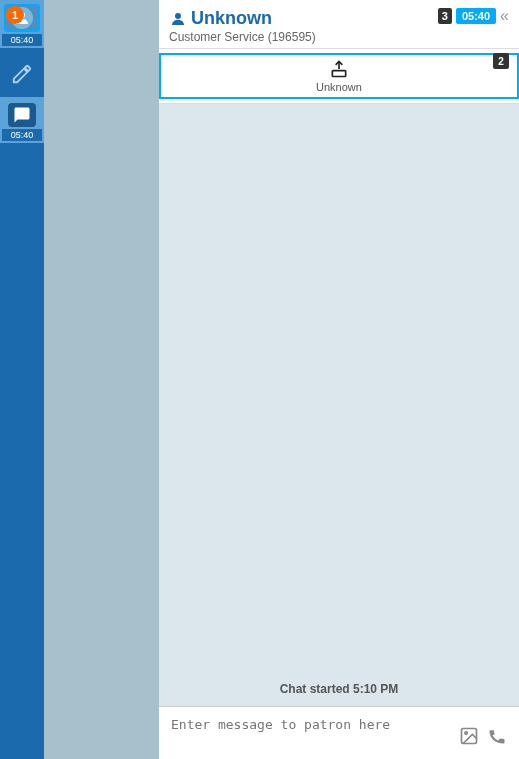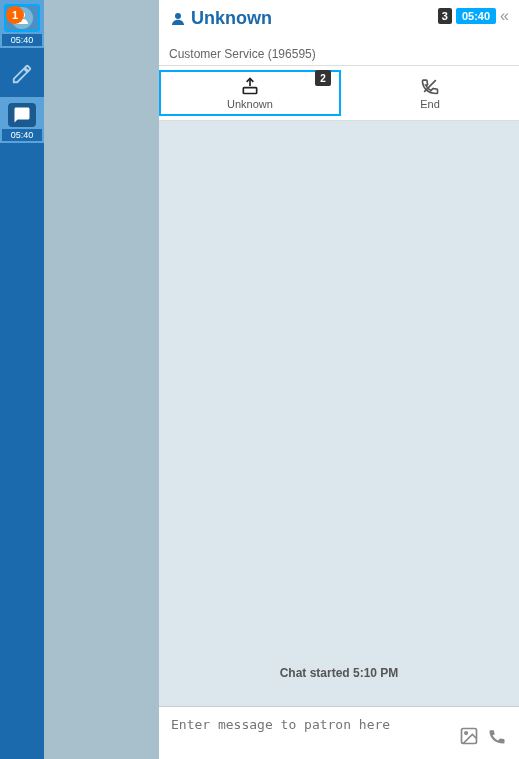--- a/index.html
+++ b/index.html
@@ -173,21 +173,21 @@
 
     .header-user-icon {
       width: 18px;
       height: 18px;
       color: #1a6aad;
     }
 
     .header-subtitle {
       font-size: 12px;
       color: #666;
-      margin-top: 18px;
+      margin-top: 1px;
     }
 
     .header-right {
       display: flex;
       align-items: center;
       gap: 4px;
     }
 
     .header-badge {
       background: #333;
@@ -251,21 +251,21 @@
 
     .toolbar-btn-label {
       font-size: 11px;
     }
 
     
     .chat-messages {
       flex: 1;
       background: #dce6ed;
       overflow-y: auto;
-      padding: 16px;
+      padding: 0;
       display: flex;
       flex-direction: column;
       justify-content: flex-end;
     }
 
     .chat-started-label {
       text-align: center;
       color: #555;
       font-size: 12px;
       font-weight: bold;
@@ -381,27 +381,20 @@
   <div class="chat-toolbar">
     <button class="toolbar-btn active" style="position:relative;">
       <div class="number-badge">2</div>
       <svg viewBox="0 0 24 24" fill="none" stroke="#222" stroke-width="2">
         <path d="M12 3v9"></path>
         <path d="M8 7l4-4 4 4"></path>
         <rect x="4" y="14" width="16" height="7" rx="1"></rect>
       </svg>
       <span class="toolbar-btn-label">Unknown</span>
     </button>
-    <button class="toolbar-btn">
-      <svg viewBox="0 0 24 24" fill="none" stroke="#555" stroke-width="2">
-        <path d="M6.6 10.8c1.4 2.8 3.8 5.1 6.6 6.6l2.2-2.2c.3-.3.7-.4 1-.2 1.1.4 2.3.6 3.6.6.6 0 1 .4 1 1V20c0 .6-.4 1-1 1C9.6 21 3 14.4 3 6c0-.6.4-1 1-1h3.5c.6 0 1 .4 1 1 0 1.3.2 2.5.6 3.6.1.3 0 .7-.2 1L6.6 10.8z"></path>
-        <line x1="19" y1="5" x2="5" y2="19" stroke="#555" stroke-width="2"></line>
-      </svg>
-      <span class="toolbar-btn-label">End</span>
-    </button>
   </div>
 
   <div class="chat-messages">
     <div class="chat-started-label">Chat started 5:10 PM</div>
   </div>
 
   <div class="chat-input-area">
     <textarea class="chat-input" placeholder="Enter message to patron here" style=""></textarea>
     <button class="input-icon-btn">
       <svg viewBox="0 0 24 24" fill="none" stroke="#888" stroke-width="2">

